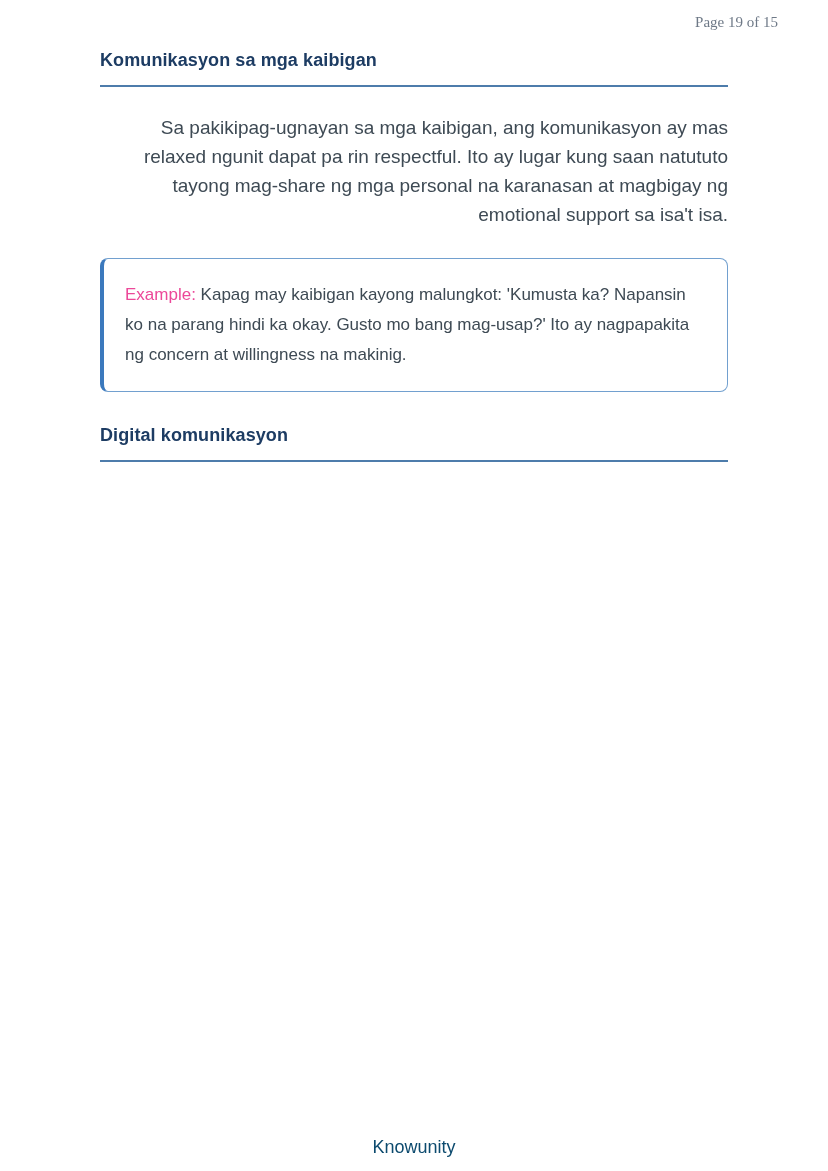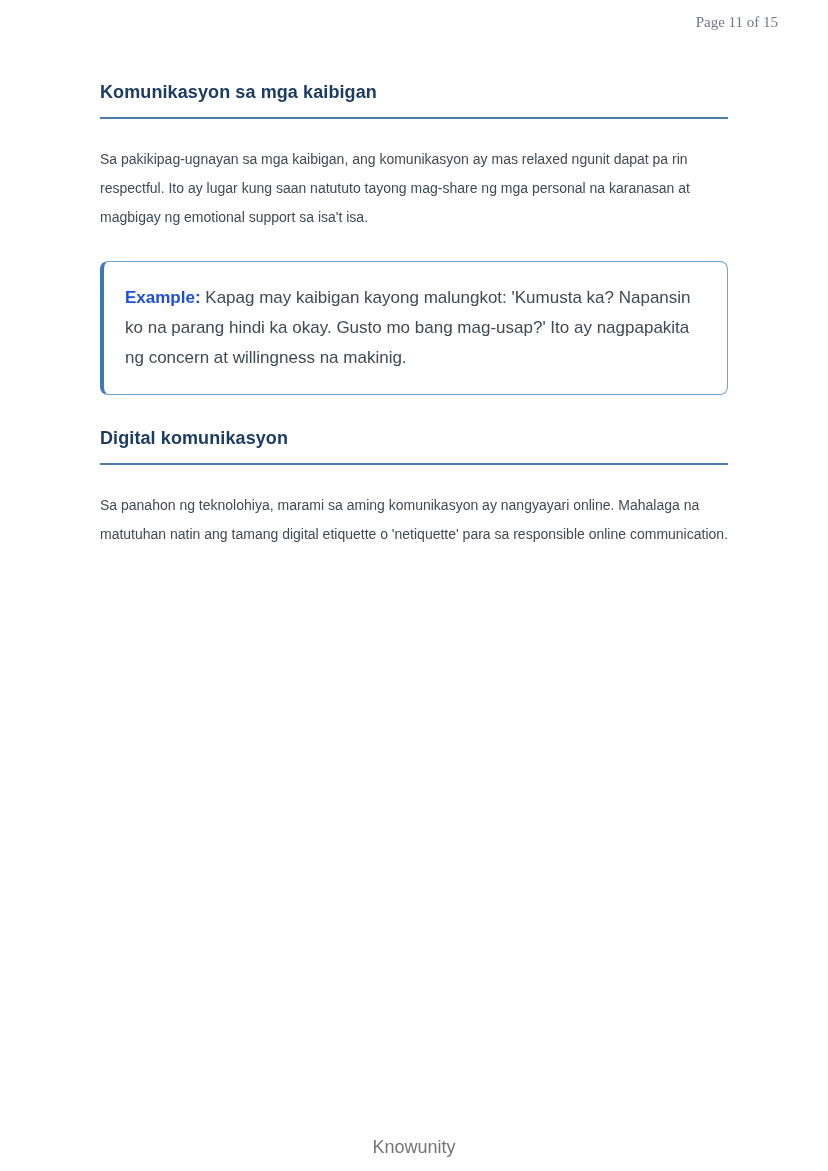--- a/index.html
+++ b/index.html
@@ -14,93 +14,93 @@
   }
   .page-label {
     position: absolute;
     top: 14px;
     right: 50px;
     font-family: "Liberation Serif", "DejaVu Serif", serif;
     font-size: 15px;
     color: #6e7987;
   }
   .content {
-    padding: 80px 100px 0 100px;
+    padding: 48px 100px 0 100px;
     border-radius: 21px;
   }
   .section { margin: 0; }
   .section + .section { margin-top: 31px; }
   .section-header {
     padding-bottom: 13px;
     border-bottom: 2px solid #4d7cab;
   }
   .section-heading {
     font-size: 18px;
     line-height: 24px;
     font-weight: bold;
     color: #1d3c63;
     letter-spacing: 0.1px;
   }
   .body-paragraph {
     margin-top: 26px;
-    font-size: 14px;
+    font-size: 19px;
     line-height: 29px;
     color: #3e4a54;
+    text-align: right;
   }
   .example-box {
     margin-top: 29px;
     border: 1px solid #72a0cf;
     border-left: 4px solid #3b79bd;
     border-radius: 8px;
     padding: 21px 24px 21px 21px;
     background: #ffffff;
   }
   .example-text {
     font-size: 17px;
     line-height: 30px;
     color: #3e4a54;
   }
   .example-label {
-    font-weight: bold;
-    color: #1d4ed8;
+    font-weight: normal;
+    color: #ec4899;
   }
   .footer-brand {
     position: absolute;
     top: 1134px;
     left: 0;
     right: 0;
     text-align: center;
     font-size: 18px;
     line-height: 26px;
-    color: #737373;
+    color: #0c4a6e;
   }
 </style>
 </head>
 <body>
 
 <div class="page">
 
-  <span class="page-label">Page 11 of 15</span>
+  <span class="page-label">Page 19 of 15</span>
 
   <div class="content">
 
     <div class="section">
       <div class="section-header">
         <h2 class="section-heading">Komunikasyon sa mga kaibigan</h2>
       </div>
       <p class="body-paragraph">Sa pakikipag-ugnayan sa mga kaibigan, ang komunikasyon ay mas relaxed ngunit dapat pa rin respectful. Ito ay lugar kung saan natututo tayong mag-share ng mga personal na karanasan at magbigay ng emotional support sa isa't isa.</p>
       <div class="example-box">
         <p class="example-text"><span class="example-label">Example:</span> <span>Kapag may kaibigan kayong malungkot: 'Kumusta ka? Napansin ko na parang hindi ka okay. Gusto mo bang mag-usap?' Ito ay nagpapakita ng concern at willingness na makinig.</span></p>
       </div>
     </div>
 
     <div class="section">
       <div class="section-header">
         <h2 class="section-heading">Digital komunikasyon</h2>
       </div>
-      <p class="body-paragraph">Sa panahon ng teknolohiya, marami sa aming komunikasyon ay nangyayari online. Mahalaga na matutuhan natin ang tamang digital etiquette o 'netiquette' para sa responsible online communication.</p>
     </div>
 
   </div>
 
   <div class="footer-brand">Knowunity</div>
 
 </div>
 
 </body></html>

